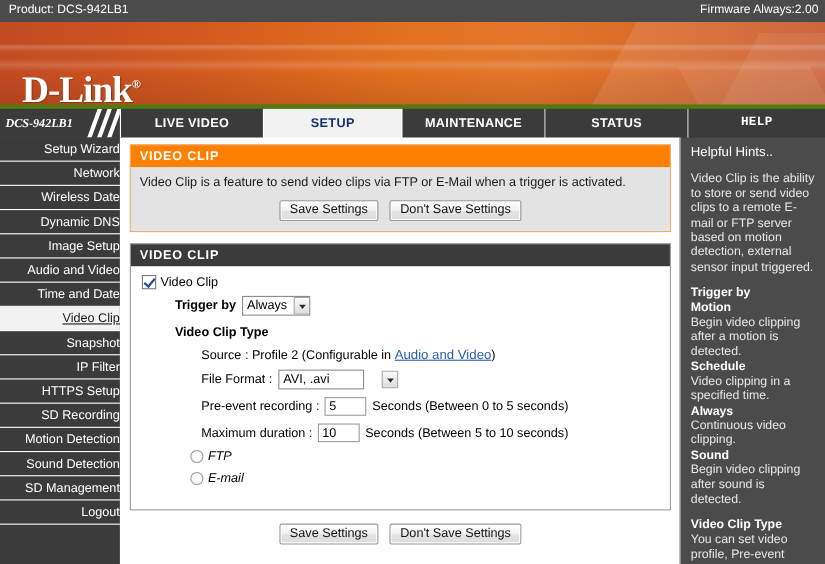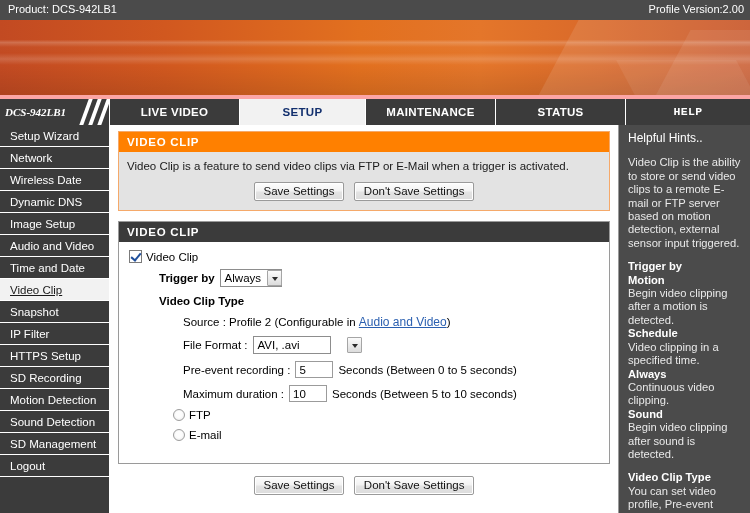--- a/index.html
+++ b/index.html
@@ -12,21 +12,21 @@
     overflow: hidden;
     background: #ffffff;
     font-family: "Liberation Sans", sans-serif;
     font-size: 12px;
     color: #000000;
   }
   #app {
     position: relative;
     width: 750px;
     height: 513px;
-    background: #fca5a5;
+    background: #4d7c0f;
   }
 
   
   .productbar {
     position: absolute;
     left: 0; top: 0;
     width: 750px; height: 20px;
     background: #4b4b4b;
     color: #ffffff;
     font-size: 11px;
@@ -179,20 +179,21 @@
     height: 22px;
     line-height: 22px;
     padding-left: 10px;
     color: #ffffff;
     font-size: 11.5px;
     border-bottom: 1px solid #ffffff;
     box-sizing: border-box;
     cursor: pointer;
     white-space: nowrap;
     overflow: hidden;
+    text-align: right;
   }
   .side-item.active {
     background: #f2f2f2;
     color: #1a1a1a;
     text-decoration: underline;
   }
   .side-filler {
     height: 60px;
     border-bottom: 1px solid #ffffff;
     box-sizing: border-box;
@@ -363,20 +364,21 @@
     color: #2a5fb0;
     text-decoration: underline;
     cursor: pointer;
   }
 
   .radiorow {
     display: flex;
     align-items: flex-end;
     margin-bottom: 8px;
     padding-left: 44px;
+    font-style: italic;
   }
   .rb {
     width: 12px; height: 12px;
     border-radius: 50%;
     border: 1px solid #9d9d9d;
     background: radial-gradient(circle at 50% 45%, #fdfdfd 40%, #e6e6e6 100%);
     box-sizing: border-box;
     margin-right: 4px;
     cursor: pointer;
     flex: none;
@@ -414,28 +416,29 @@
   .hint-p { margin: 0; }
   .hint-gap { height: 10px; }
 </style>
 </head>
 <body>
 
 <div id="app">
 
   <div class="productbar">
     <span class="pb-left">Product: DCS-942LB1</span>
-    <span class="pb-right">Profile Version:2.00</span>
+    <span class="pb-right">Firmware Always:2.00</span>
   </div>
 
   <div class="banner">
     <div class="grad"></div>
     <div class="sweep1"></div>
     <div class="sweep2"></div>
     <div class="sweep3"></div>
+    <div class="logo"><span>D-Link</span><span class="reg">®</span></div>
   </div>
 
   <div class="tabbar">
     <div class="modeltab">
       <span class="mt-label">DCS-942LB1</span>
       <span class="slash" style="left:84px;"></span>
       <span class="slash" style="left:93px;"></span>
       <span class="slash" style="left:102px;"></span>
     </div>
     <div class="tabs">

